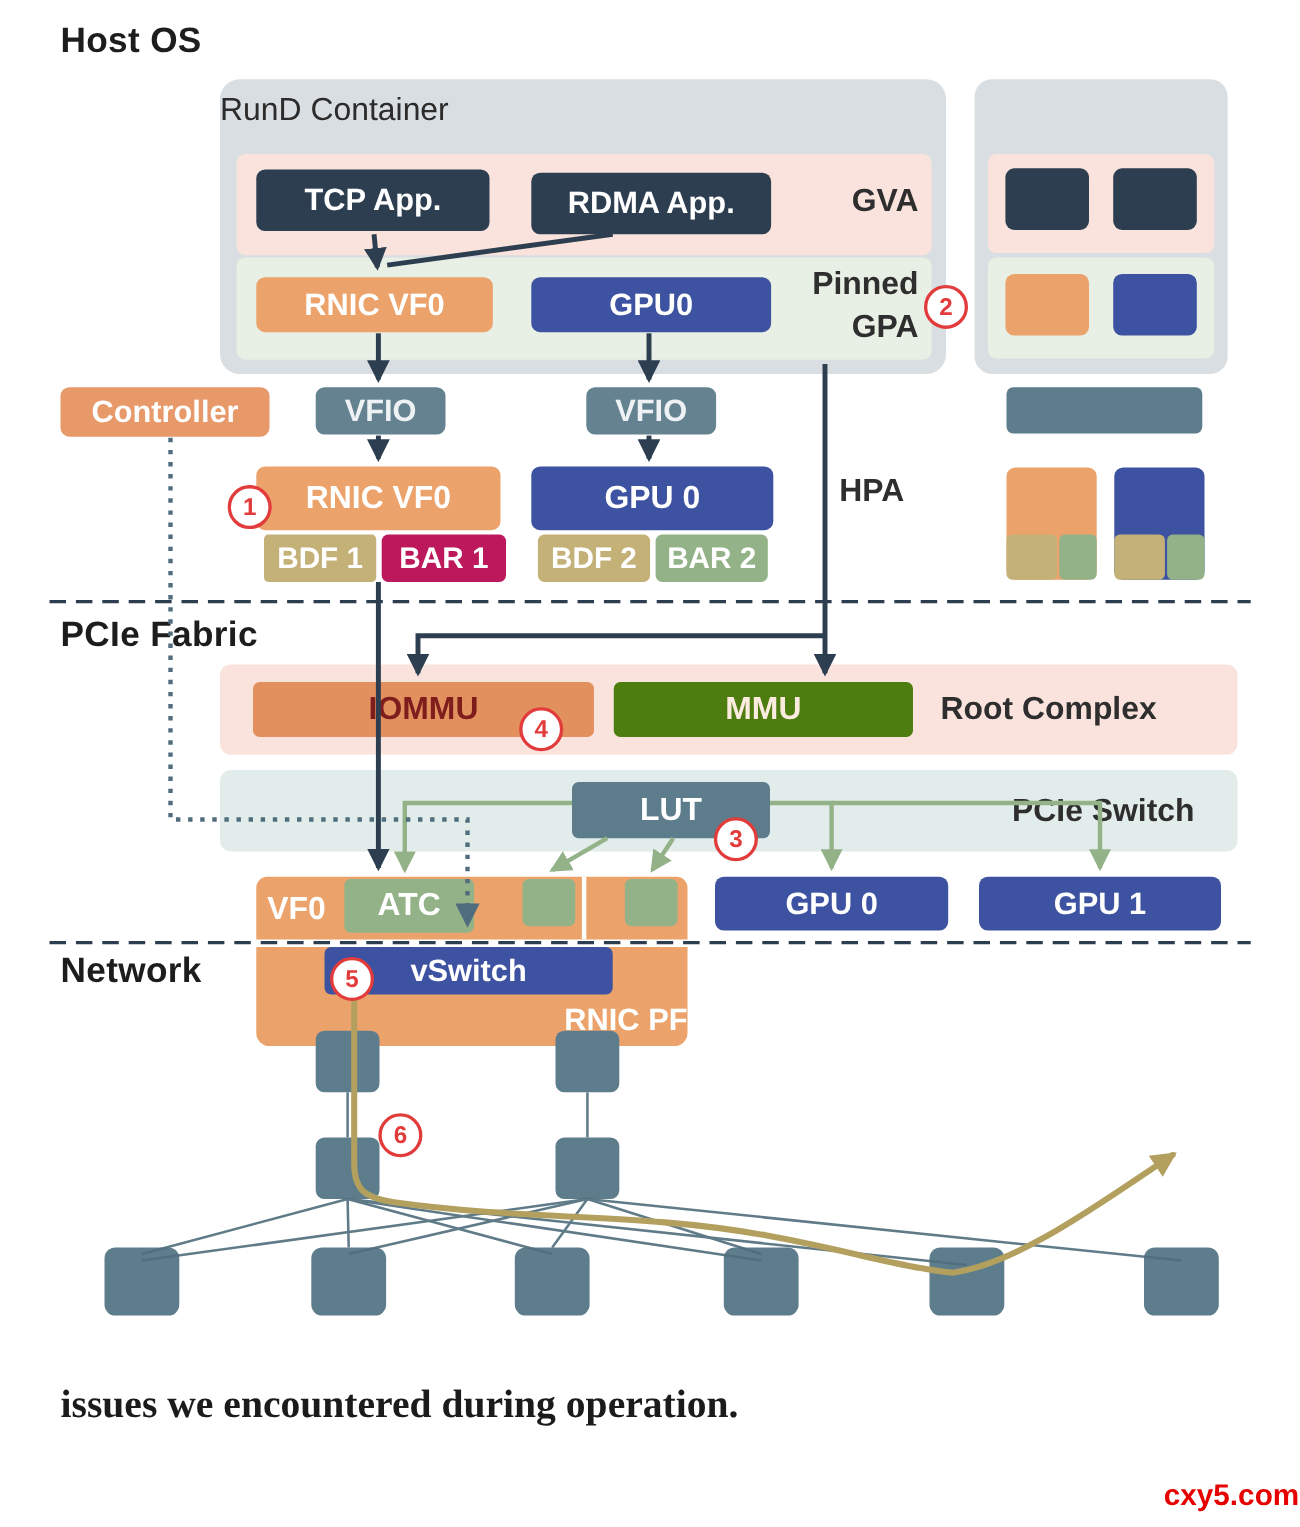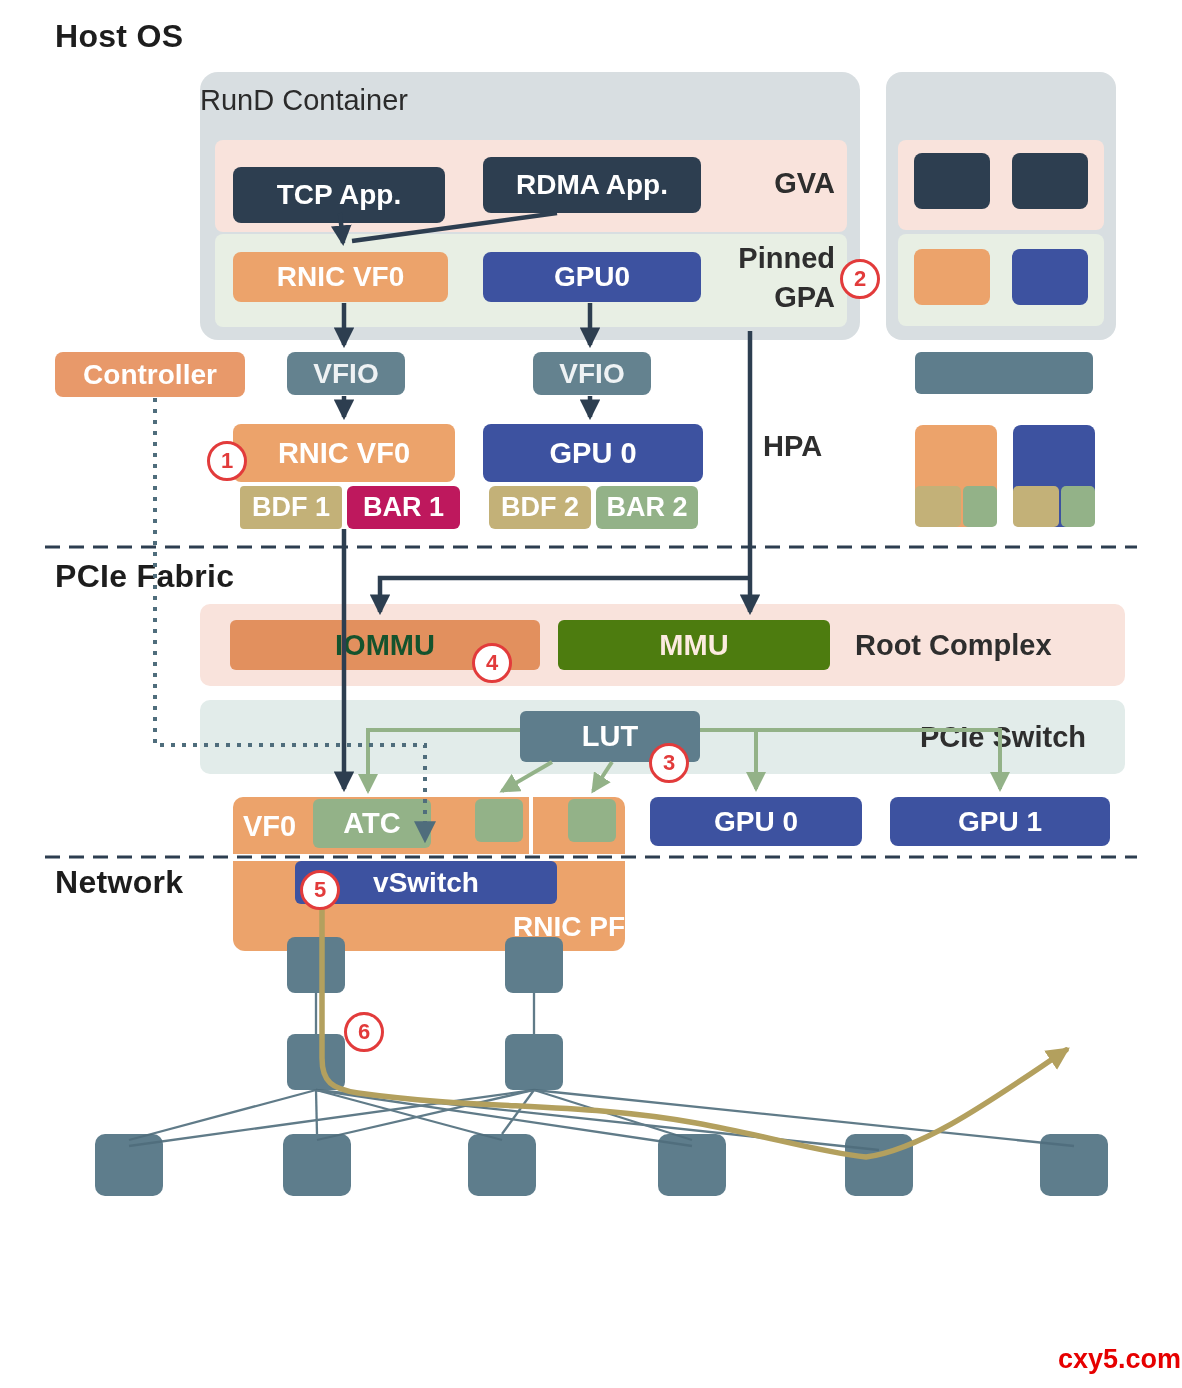--- a/index.html
+++ b/index.html
@@ -26,21 +26,21 @@
 <body>
 
 <div class="lbl" style="left:55px;top:18px">Host OS</div>
 <div class="lbl" style="left:55px;top:558px">PCIe Fabric</div>
 <div class="lbl" style="left:55px;top:864px">Network</div>
 
 <div class="band" style="left:200px;top:72px;width:660px;height:268px;background:#d8dee1;border-radius:18px"></div>
 <div class="abs" style="left:200px;top:84px;width:784px;text-align:left;font-size:29px;font-weight:normal;color:#2b2b2b">RunD Container</div>
 
 <div class="band" style="left:215px;top:140px;width:632px;height:92px;background:#f9e3dc"></div>
-<div class="box" style="left:233px;top:167px;width:212px;height:56px;background:#2d3e50">TCP App.</div>
+<div class="box" style="left:233px;top:154px;width:212px;height:56px;background:#2d3e50">TCP App.</div>
 <div class="box" style="left:483px;top:157px;width:218px;height:56px;background:#2d3e50">RDMA App.</div>
 <div class="tag" style="left:690px;top:167px;width:145px;text-align:right">GVA</div>
 
 <div class="band" style="left:215px;top:234px;width:632px;height:93px;background:#e8efe4"></div>
 <div class="box" style="left:233px;top:252px;width:215px;height:50px;background:#eca36b">RNIC VF0</div>
 <div class="box" style="left:483px;top:252px;width:218px;height:50px;background:#3d52a0">GPU0</div>
 <div class="tag" style="left:690px;top:242px;width:145px;text-align:right">Pinned</div>
 <div class="tag" style="left:690px;top:281px;width:145px;text-align:right">GPA</div>
 
 <div class="band" style="left:886px;top:72px;width:230px;height:268px;background:#d8dee1;border-radius:16px"></div>
@@ -66,21 +66,21 @@
 <div class="box" style="left:240px;top:486px;width:102px;height:43px;background:#c3b178;font-size:27px;border-radius:4px">BDF 1</div>
 <div class="box" style="left:347px;top:486px;width:113px;height:43px;background:#be185d;font-size:27px;border-radius:6px">BAR 1</div>
 
 <div class="box" style="left:483px;top:424px;width:220px;height:58px;background:#3d52a0;font-size:29px">GPU 0</div>
 <div class="box" style="left:489px;top:486px;width:102px;height:43px;background:#c3b178;font-size:27px;border-radius:6px">BDF 2</div>
 <div class="box" style="left:596px;top:486px;width:102px;height:43px;background:#93b288;font-size:27px;border-radius:6px">BAR 2</div>
 
 <div class="tag" style="left:763px;top:430px">HPA</div>
 
 <div class="band" style="left:200px;top:604px;width:925px;height:82px;background:#f9e3dc;border-radius:10px"></div>
-<div class="box" style="left:230px;top:620px;width:310px;height:50px;background:#e2905e;color:#14532d;font-size:29px;border-radius:6px">IOMMU</div>
+<div class="box" style="left:230px;top:620px;width:310px;height:50px;background:#e2905e;color:#7f1d1d;font-size:29px;border-radius:6px">IOMMU</div>
 <div class="box" style="left:558px;top:620px;width:272px;height:50px;background:#4d7c0f;color:#fcebdf;font-size:29px;border-radius:6px">MMU</div>
 <div class="tag" style="left:855px;top:629px">Root Complex</div>
 
 <div class="band" style="left:200px;top:700px;width:925px;height:74px;background:#e2ecea;border-radius:10px"></div>
 <div class="box" style="left:520px;top:711px;width:180px;height:51px;background:#5e7d8c;font-size:29px;border-radius:6px">LUT</div>
 <div class="tag" style="left:920px;top:721px">PCIe Switch</div>
 
 <div class="band" style="left:233px;top:797px;width:392px;height:57px;background:#eca36b;border-radius:10px 10px 0 0"></div>
 <div class="boxtext" style="left:243px;top:810px">VF0</div>
 <div class="box" style="left:313px;top:799px;width:118px;height:49px;background:#93b288;font-size:29px;border-radius:6px">ATC</div>
@@ -170,14 +170,15 @@
 </svg>
 
 <div class="badge" style="left:207px;top:441px">1</div>
 <div class="badge" style="left:840px;top:259px">2</div>
 <div class="badge" style="left:649px;top:743px">3</div>
 <div class="badge" style="left:472px;top:643px">4</div>
 <div class="badge" style="left:300px;top:870px">5</div>
 <div class="badge" style="left:344px;top:1012px">6</div>
 
 <div class="caption" style="left:55px;top:1253px;width:1100px">
+  <div>issues we encountered during operation.</div>
 </div>
 <div class="watermark" style="left:1058px;top:1344px">cxy5.com</div>
 
 </body></html>

